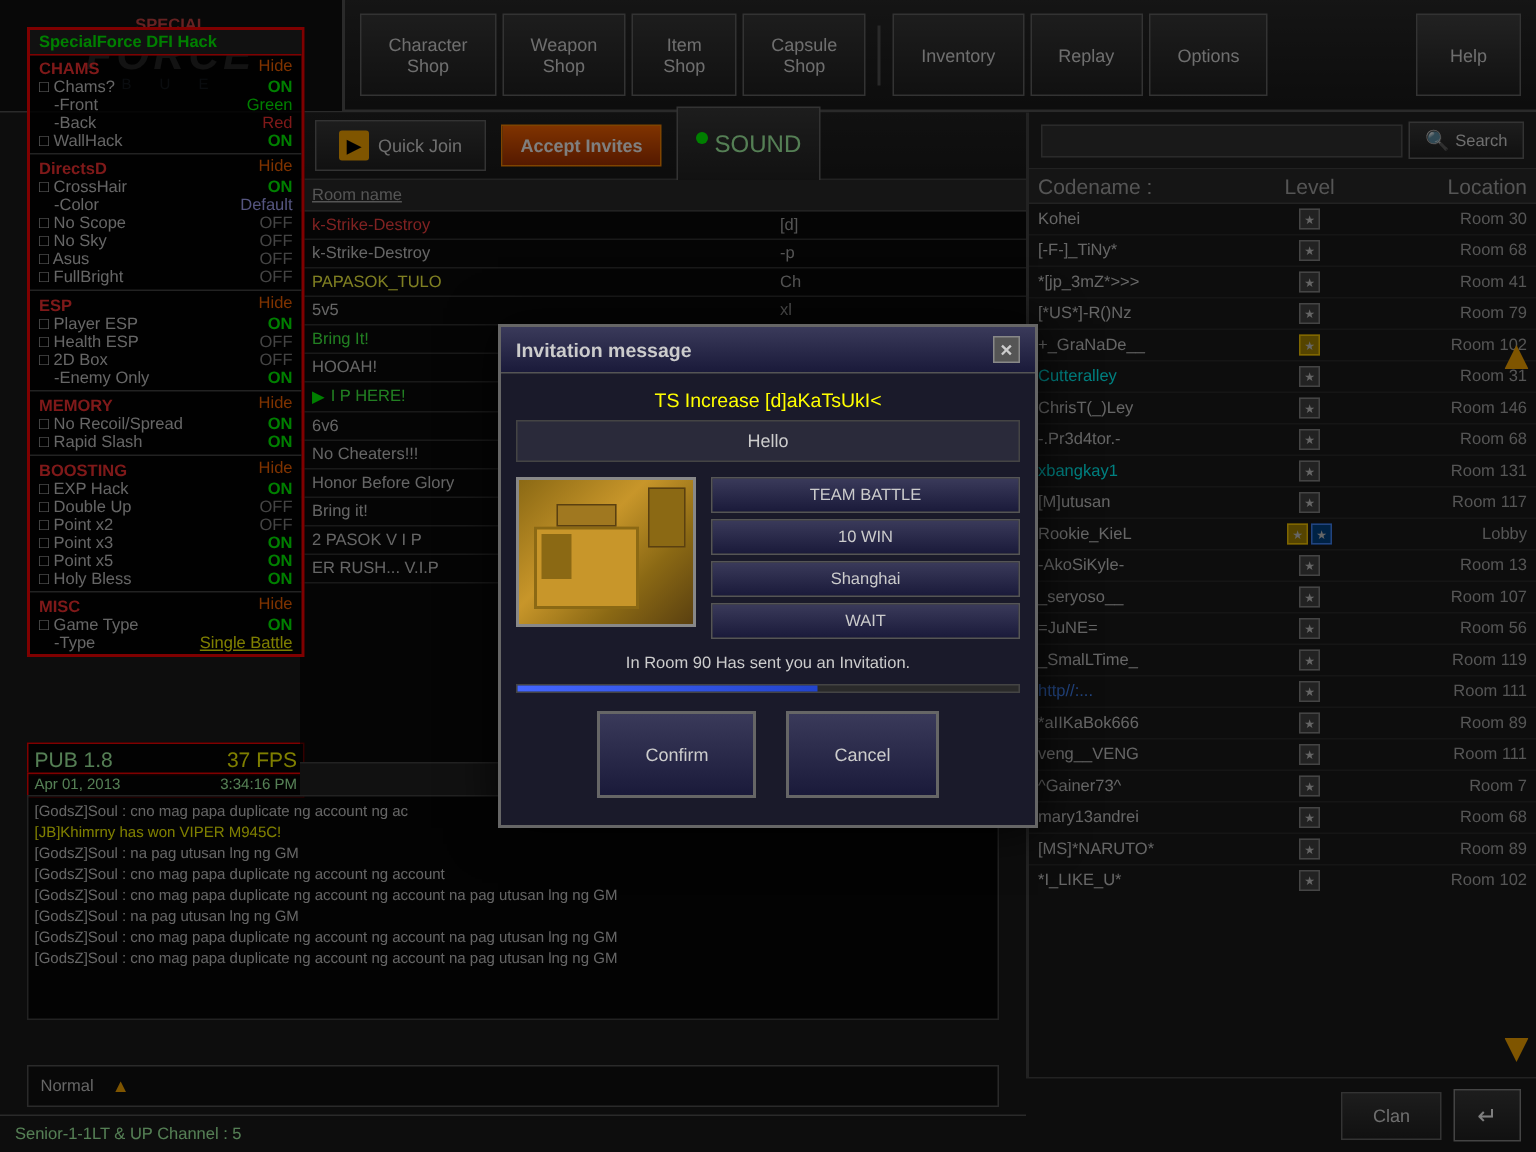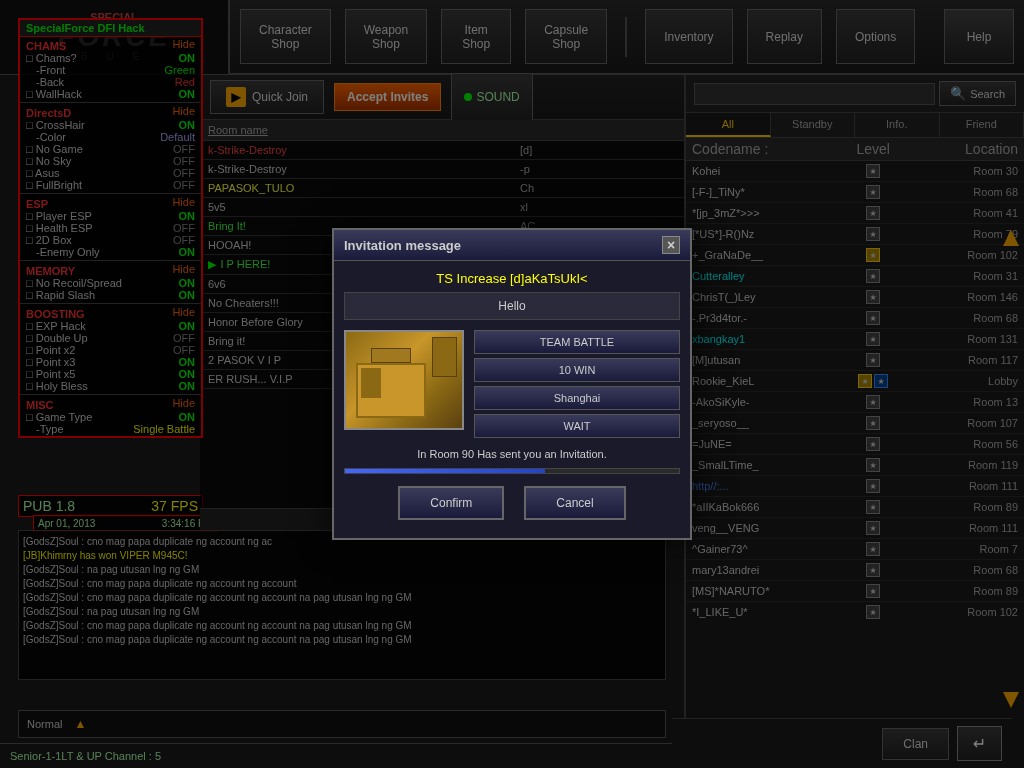--- a/index.html
+++ b/index.html
@@ -32,21 +32,21 @@
       align-items: center;
       justify-content: center;
       overflow: hidden;
       border-right: 2px solid #555;
     }
     .nav-buttons {
       display: flex;
       align-items: center;
       flex: 1;
       padding: 0 10px;
-      gap: 14px;
+      gap: 4px;
       border-radius: 12px;
     }
     .nav-btn {
       background: linear-gradient(180deg, #3a3a3a 0%, #222 100%);
       border: 1px solid #666;
       color: #ddd;
       padding: 8px 18px;
       cursor: pointer;
       font-size: 12px;
       text-align: center;
@@ -95,21 +95,21 @@
       padding: 0 2px;
     }
     .hack-row-label { color: #ccc; }
     .hack-row-label.indent { padding-left: 10px; }
     .status-on { color: #00ff00; font-weight: bold; }
     .status-off { color: #888; }
     .status-hide { color: #ff6600; }
     .status-green { color: #00ff00; }
     .status-red { color: #ff3333; }
     .status-default { color: #aaaaff; }
-    .status-single { color: #ffff00; }
+    .status-single { color: #ffff00; text-decoration: underline; }
     .hack-divider { border-top: 1px solid #444; margin: 1px 0; }
 
     
     .version-bar {
       position: absolute;
       top: 495px;
       left: 18px;
       width: 185px;
       background: rgba(0,0,0,0.8);
       border: 1px solid #ff0000;
@@ -117,21 +117,21 @@
       justify-content: space-between;
       padding: 2px 4px;
       font-size: 14px;
     }
     .version-text { color: #aaffaa; }
     .fps-text { color: #ffff00; }
 
     .date-bar {
       position: absolute;
       top: 515px;
-      left: 33px;
+      left: 18px;
       width: 185px;
       background: rgba(0,0,0,0.8);
       border: 1px solid #ff0000;
       padding: 2px 4px;
       font-size: 10px;
       color: #aaffaa;
       display: flex;
       justify-content: space-between;
     }
 
@@ -222,23 +222,23 @@
       cursor: pointer;
       font-size: 12px;
       font-weight: bold;
     }
     .sound-btn {
       background: linear-gradient(180deg, #3a3a3a 0%, #222 100%);
       border: 1px solid #666;
       color: #aaffaa;
       padding: 16px 12px;
       cursor: pointer;
-      font-size: 12px;
-      display: flex;
-      align-items: center;
+      font-size: 16px;
+      display: flex;
+      align-items: flex-start;
       gap: 4px;
     }
     .sound-dot {
       width: 8px; height: 8px;
       background: #00ff00;
       border-radius: 50%;
     }
 
     
     .room-list-area {
@@ -398,21 +398,21 @@
       height: 16px;
       background: #ffaa00;
       clip-path: polygon(50% 100%, 0% 0%, 100% 0%);
       cursor: pointer;
     }
 
     
     .right-bottom-btns {
       position: absolute;
       bottom: 0;
-      right: 12px;
+      right: 0;
       width: 340px;
       height: 50px;
       background: #1a1a1a;
       border-top: 1px solid #444;
       display: flex;
       align-items: center;
       justify-content: flex-end;
       gap: 8px;
       padding: 0 10px;
       margin-top: 11px;
@@ -542,21 +542,21 @@
     .modal-action-btns {
       display: flex;
       gap: 20px;
       justify-content: center;
       padding-bottom: 8px;
     }
     .modal-confirm-btn {
       background: linear-gradient(180deg, #3a3a5a 0%, #1a1a3a 100%);
       border: 2px solid #666;
       color: #ccc;
-      padding: 8px 30px;
+      padding: 20px 30px;
       cursor: pointer;
       font-size: 12px;
     }
     .modal-cancel-btn {
       background: linear-gradient(180deg, #3a3a5a 0%, #1a1a3a 100%);
       border: 2px solid #666;
       color: #ccc;
       padding: 8px 30px;
       cursor: pointer;
       font-size: 12px;
@@ -646,21 +646,21 @@
     </div>
     <div class="hack-row">
         <span class="hack-row-label">□ CrossHair</span>
         <span class="status-on">ON</span>
       </div>
     <div class="hack-row">
         <span class="hack-row-label indent">-Color</span>
         <span class="status-default">Default</span>
       </div>
     <div class="hack-row">
-        <span class="hack-row-label">□ No Game</span>
+        <span class="hack-row-label">□ No Scope</span>
         <span class="status-off">OFF</span>
       </div>
     <div class="hack-row">
         <span class="hack-row-label">□ No Sky</span>
         <span class="status-off">OFF</span>
       </div>
     <div class="hack-row">
         <span class="hack-row-label">□ Asus</span>
         <span class="status-off">OFF</span>
       </div>
@@ -864,26 +864,20 @@
   <span class="bottom-status">Senior-1-1LT &amp; UP  Channel : 5</span>
 </div>
 
 <div class="right-panel">
   <div class="search-bar">
     <input class="search-input" type="text" style="">
     <button class="search-btn">
       <span style="font-size:13px;">🔍</span>
       <span>Search</span>
     </button>
-  </div>
-  <div class="player-tabs">
-    <div class="player-tab active">All</div>
-    <div class="player-tab">Standby</div>
-    <div class="player-tab">Info.</div>
-    <div class="player-tab">Friend</div>
   </div>
   <div class="player-list-header">
     <div class="pl-name">Codename :</div>
     <div class="pl-level">Level</div>
     <div class="pl-location">Location</div>
   </div>
 
   <div class="scroll-up"></div>
 
   <div style="overflow:hidden;height:460px;">

